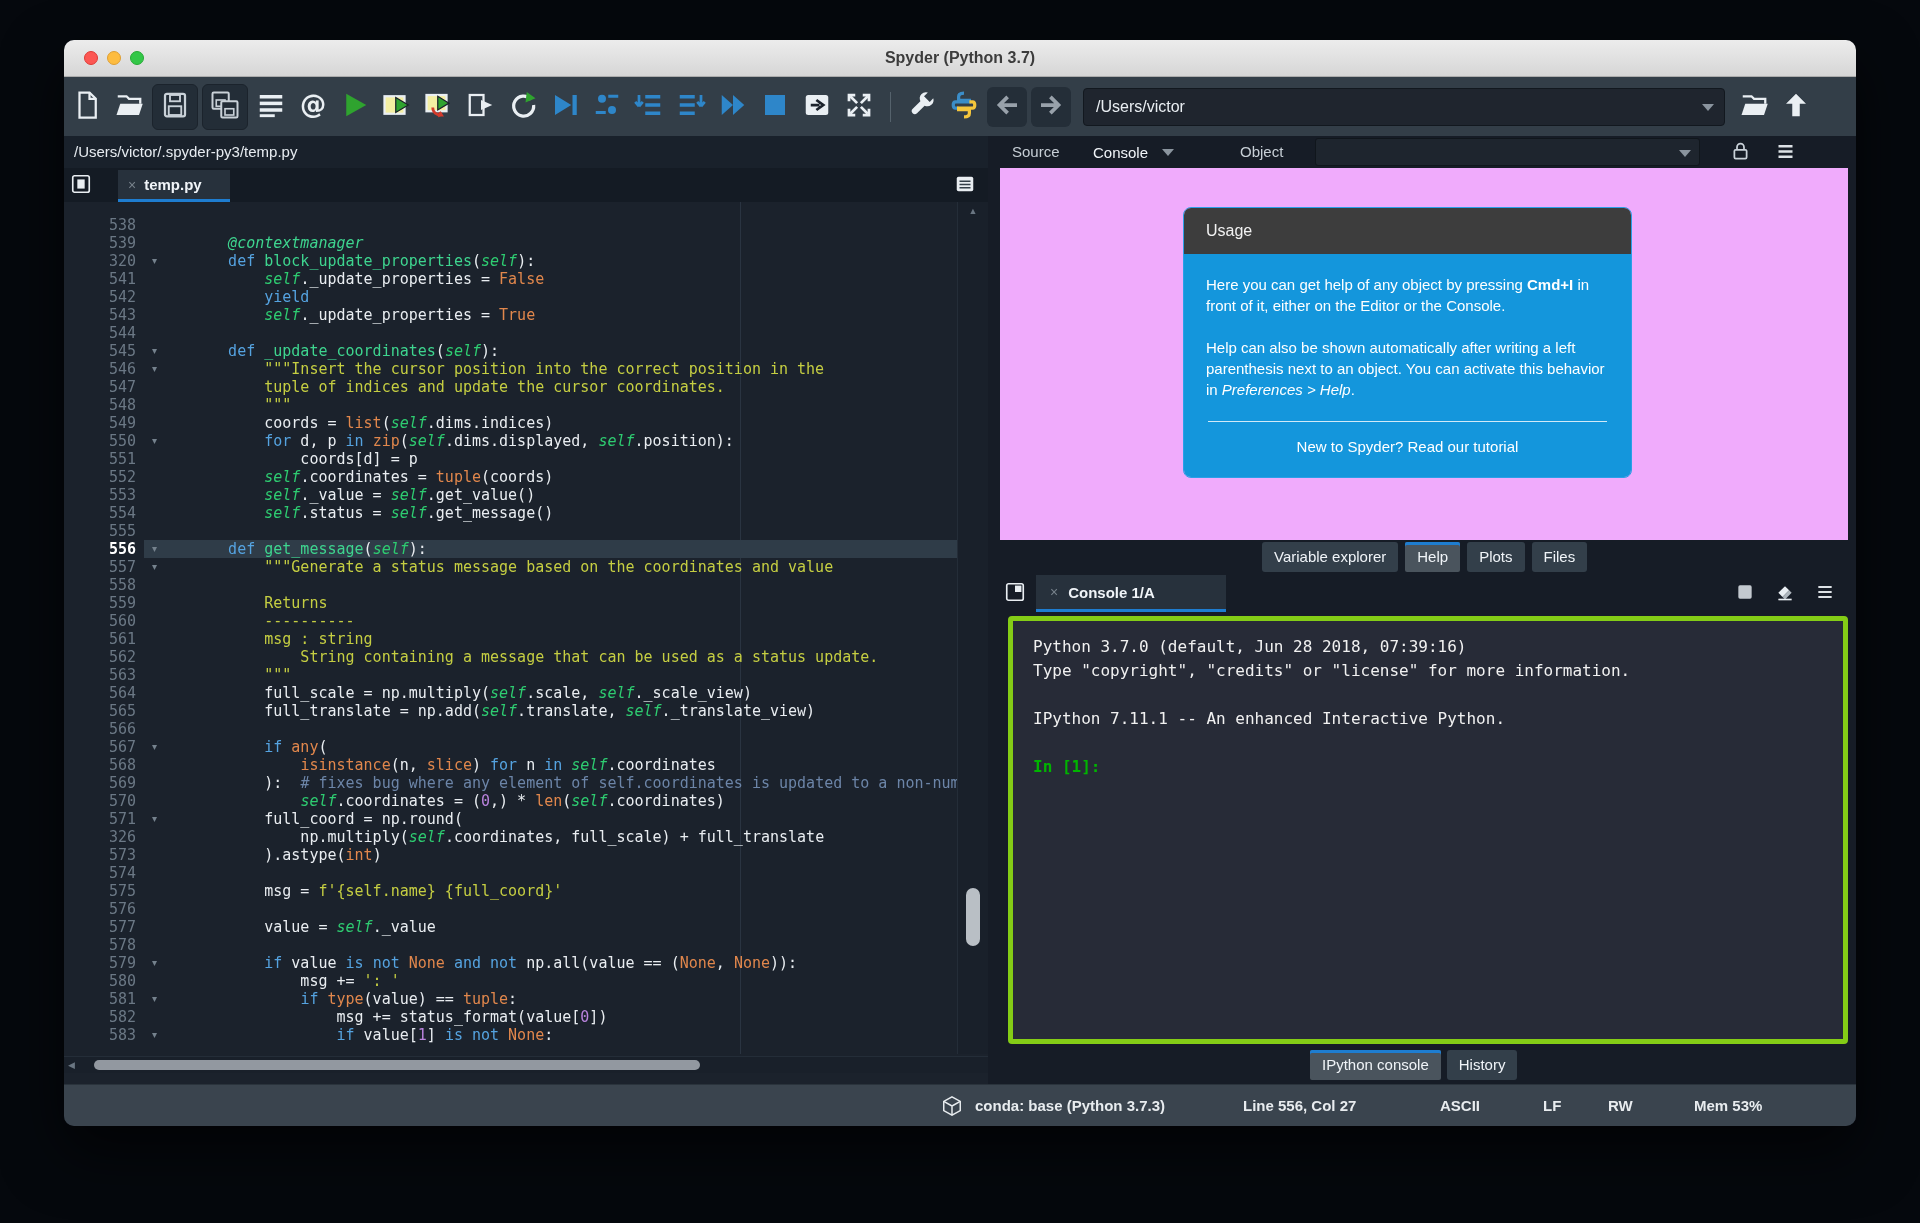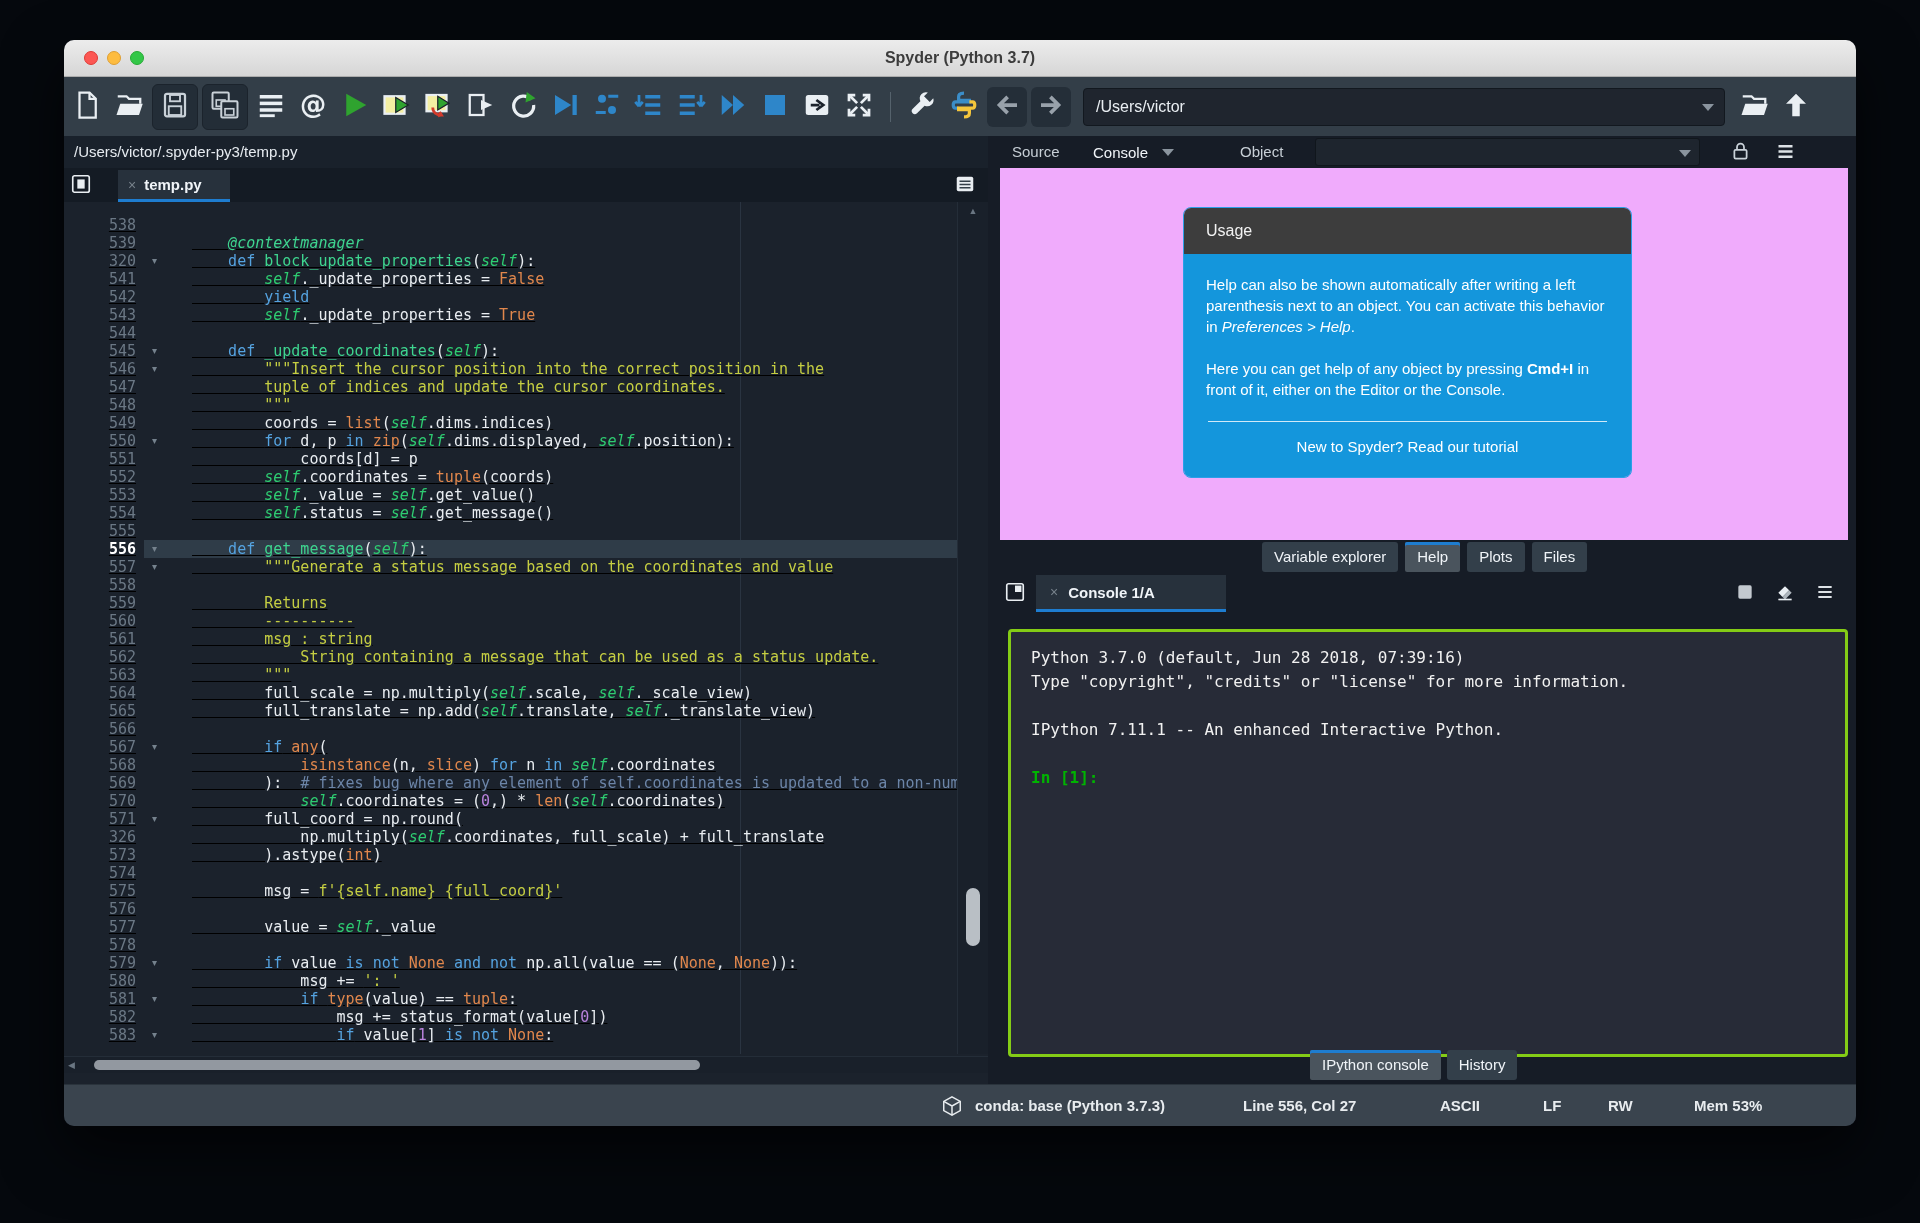--- a/index.html
+++ b/index.html
@@ -32,21 +32,21 @@
   .editor{position:absolute;left:0;top:96px;width:924px;height:948px;background:#1B222C;}
   .breadcrumb{position:absolute;left:0;top:0;right:0;height:32px;background:#19212B;color:#E6EBF0;font-size:15px;
               line-height:32px;padding-left:10px;box-sizing:border-box;}
   .tabbar{position:absolute;left:0;top:32px;right:0;height:34px;background:#141B24;}
   .minibox{position:absolute;top:5px;width:26px;height:26px;display:flex;align-items:center;justify-content:center;}
   .minibox svg{width:22px;height:22px;}
   .edtab{position:absolute;left:54px;top:2px;width:112px;height:32px;background:#27313C;border-bottom:3px solid #1E7DD0;
          box-sizing:border-box;display:flex;align-items:center;}
   .edtab .x{color:#77828C;font-size:14px;padding:0 8px 0 10px;}
   .edtab .lbl{color:#F0F4F8;font-size:15px;font-weight:bold;}
-  .codearea{position:absolute;left:0;top:66px;right:16px;height:852px;overflow:hidden;padding-top:14px;box-sizing:border-box;text-decoration:underline;}
+  .codearea{position:absolute;left:0;top:66px;right:16px;height:852px;overflow:hidden;padding-top:14px;box-sizing:border-box;}
   .edgeline{position:absolute;left:676px;top:66px;height:852px;width:1px;background:#2A3441;}
   .row{display:flex;height:18px;}
   .num{width:72px;flex:none;text-align:right;padding-right:8px;color:#6B7885;
        font:15px/18px "DejaVu Sans Mono",monospace;}
   .rbody{flex:1;position:relative;padding-left:48px;min-width:0;}
   .row.cur .rbody{background:#2F3C48;}
   .row.cur .num{color:#FFFFFF;font-weight:bold;}
   .fold{position:absolute;left:8px;top:0;font-size:10px;line-height:18px;color:#75828D;}
   .ct{margin:0;font:15px/18px "DejaVu Sans Mono",monospace;white-space:pre;color:#E9EDF1;}
   .c-w{color:#E9EDF1}.c-k{color:#55A3E0}.c-f{color:#3ED58F}.c-s{color:#2ECC71;font-style:italic}
@@ -81,22 +81,22 @@
   .ptab{background:#333F4A;color:#F0F4F8;font-size:15px;height:30px;line-height:30px;padding:0 12px;border-radius:3px;}
   .ptab.active{background:#4A545D;box-shadow:inset 0 3px 0 #1E7DD0;border-radius:2px;}
   .ctabbar{position:absolute;left:0;top:439px;right:0;height:37px;}
   .ctab{position:absolute;left:36px;top:0;width:190px;height:37px;background:#27313C;border-bottom:3px solid #1E7DD0;
         box-sizing:border-box;display:flex;align-items:center;}
   .ctab .x{color:#77828C;font-size:14px;padding:0 10px 0 14px;}
   .ctab .lbl{color:#F0F4F8;font-size:15px;font-weight:bold;}
   .cicons{position:absolute;right:10px;top:6px;display:flex;gap:14px;}
   .cicons .ci{width:26px;height:26px;display:flex;align-items:center;justify-content:center;}
   .cicons svg{width:20px;height:20px;}
-  .consframe{position:absolute;left:8px;top:480px;width:840px;height:428px;background:#272B37;border:3px solid #84cc16;
-             border-radius:4px;box-sizing:border-box;padding:14px 0 0 20px;margin-top:13px;}
+  .consframe{position:absolute;left:8px;top:480px;width:840px;height:428px;background:#272B37;border:5px solid #84cc16;
+             border-radius:4px;box-sizing:border-box;padding:14px 0 0 20px;}
   .cline{font:16px/24px "DejaVu Sans Mono",monospace;color:#F1F1F1;white-space:pre;min-height:24px;}
   .prompt{font:16px/24px "DejaVu Sans Mono",monospace;color:#00B400;font-weight:bold;}
   .btabs{position:absolute;left:310px;top:912px;height:32px;display:flex;gap:6px;align-items:flex-end;}
   
   .statusbar{position:absolute;left:0;top:1044px;right:0;height:42px;background:#3A444E;border-top:1px solid #2A333C;}
   .sitem{position:absolute;top:0;line-height:42px;color:#E8ECEF;font-size:15px;font-weight:bold;}
   .sicon{position:absolute;top:10px;width:22px;height:22px;}
 </style>
 </head>
 <body>
@@ -617,22 +617,22 @@
         <span><svg viewBox="0 0 24 24">
               <path d="M4 6h16M4 12h16M4 18h16" stroke="#DDE2E6" stroke-width="2.6"></path>
             </svg></span>
       </div>
     </div>
 
     <div class="helparea">
       <div class="usage">
         <div class="uhead">Usage</div>
         <div class="ubody" id="usage-body">
+            <p><span>Here you can get help of any object by pressing </span><span class="b">Cmd+I</span><span> in front of it, either on the Editor or the Console.</span></p>
             <p><span>Help can also be shown automatically after writing a left parenthesis next to an object. You can activate this behavior in </span><span class="i">Preferences &gt; Help</span><span>.</span></p>
-            <p><span>Here you can get help of any object by pressing </span><span class="b">Cmd+I</span><span> in front of it, either on the Editor or the Console.</span></p>
             <hr>
             <p class="foot"><span>New to Spyder? Read our </span><span class="u">tutorial</span></p>
           </div>
       </div>
     </div>
 
     <div class="ptabs" id="panel-tabs">
         <div class="ptab">Variable explorer</div>
         <div class="ptab active">Help</div>
         <div class="ptab">Plots</div>

